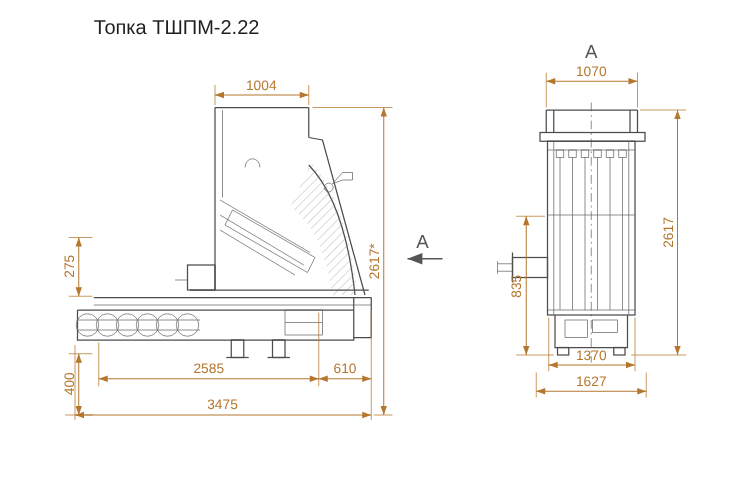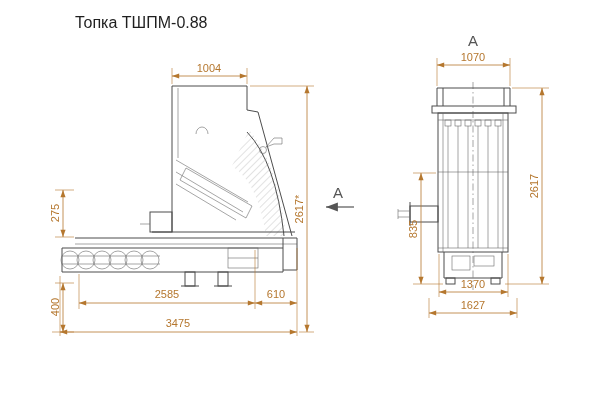--- a/index.html
+++ b/index.html
@@ -13,21 +13,21 @@
   .thin{stroke:#6a6a6a;stroke-width:.6;fill:none;}
   .dimline{stroke:#b5772e;stroke-width:.8;fill:none;}
   .extline{stroke:#b5772e;stroke-width:.6;fill:none;}
   .dimtext{fill:#b5772e;font-size:11px;}
   .viewtext{fill:#555;font-size:15px;}
 </style>
 </head>
 <body>
 
 <div class="page">
-  <div class="title">Топка ТШПМ-0.88</div>
+  <div class="title">Топка ТШПМ-2.22</div>
 
   <svg width="600" height="400" viewBox="0 0 600 400">
     <defs>
       <marker id="arr" viewBox="0 0 10 10" refX="9.5" refY="5" markerWidth="10" markerHeight="10" orient="auto-start-reverse">
         <path d="M0.5,1.8 L9.5,5 L0.5,8.2 Z" fill="#b5772e"></path>
       </marker>
       <marker id="arrDark" viewBox="0 0 10 10" refX="9.5" refY="5" markerWidth="11" markerHeight="11" orient="auto-start-reverse">
         <path d="M0.5,1.5 L9.5,5 L0.5,8.5 Z" fill="#555"></path>
       </marker>
       <pattern id="hatch" width="5" height="5" patternUnits="userSpaceOnUse" patternTransform="rotate(45)">

